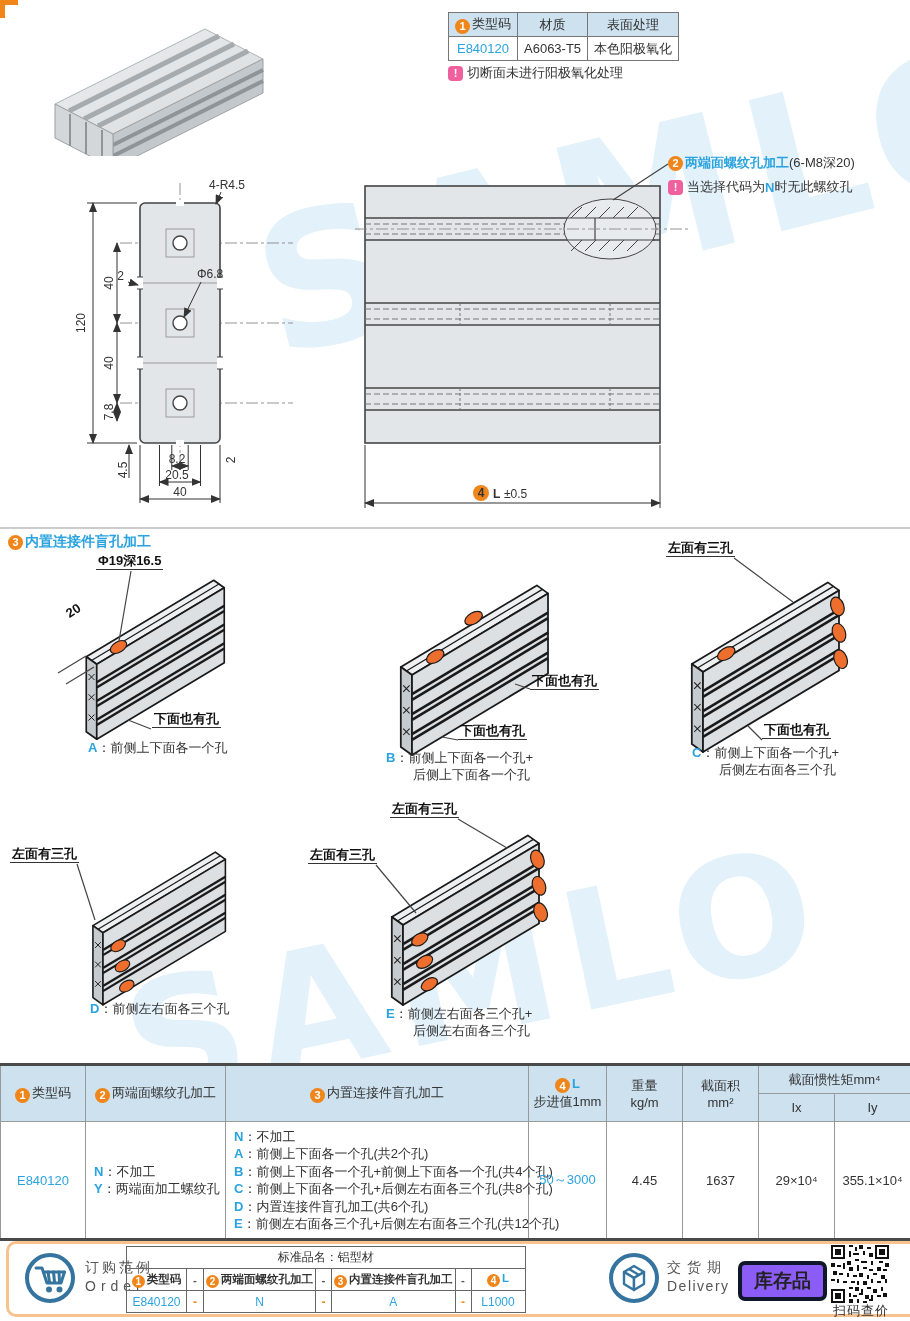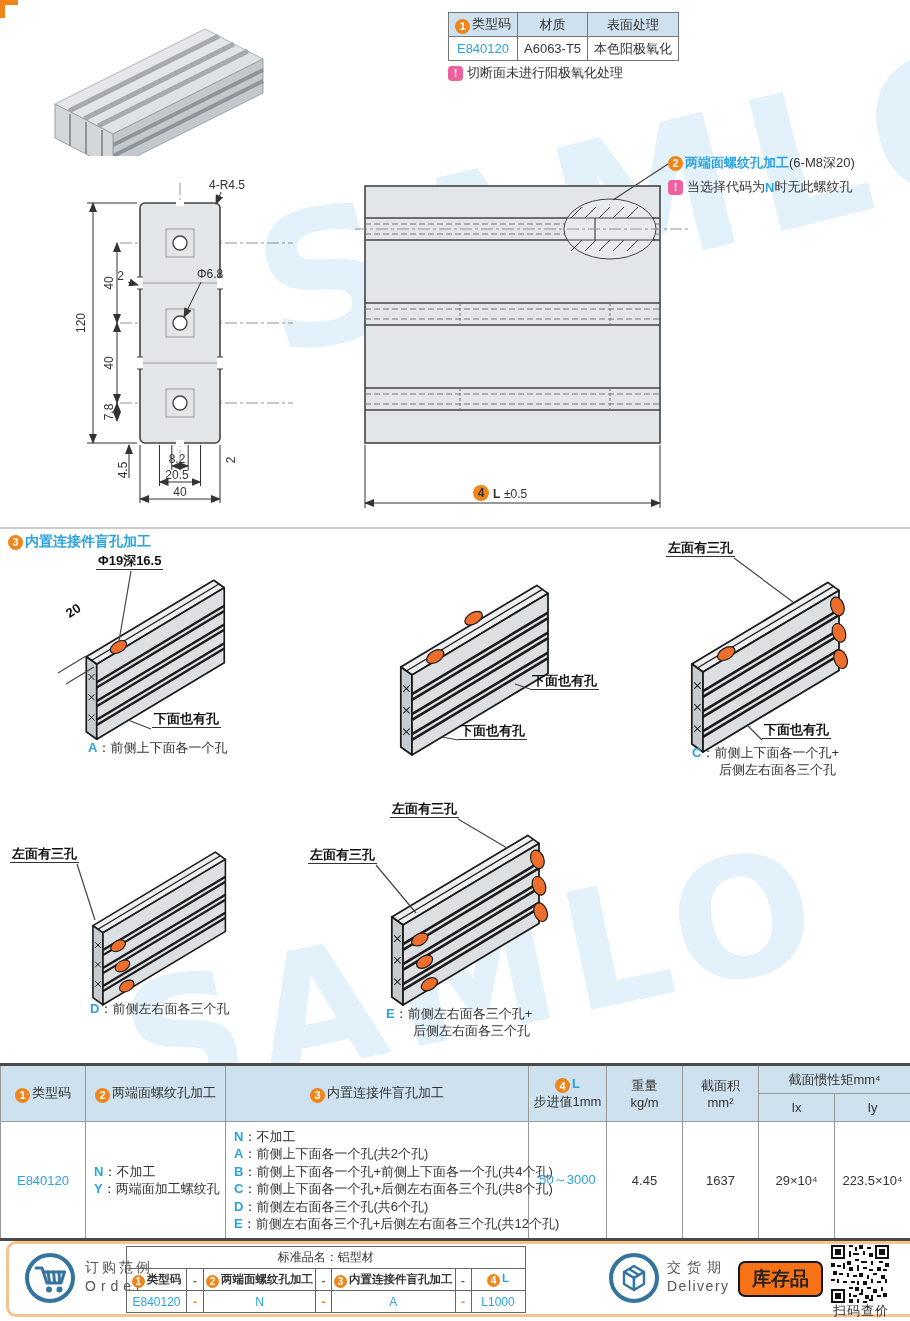--- a/index.html
+++ b/index.html
@@ -58,21 +58,21 @@
   .stab tr.h td{background:#cde1ef;height:25px;padding:1px 2px;}
   .stab .opt{text-align:left;line-height:17.5px;white-space:nowrap;}
   .stab td.optcell{padding-left:8px;}
   
   .obox{left:6px;top:1241px;width:892px;height:70px;border:3px solid #f6c28e;border-radius:10px;background:#fff;padding-left:45px;}
   .otitle{font-size:14px;color:#555;line-height:19px;white-space:nowrap;}
   .otab{border-collapse:collapse;font-size:11.5px;table-layout:fixed;}
   .otab td{border:1px solid #666;text-align:center;height:21px;padding:0 2px;white-space:nowrap;overflow:hidden;}
   .otab .sepg{color:#555;font-weight:bold;}
   .otab .sepo{color:#f08519;font-weight:bold;}
-  .stock{display:inline-block;background:#f97316;border:2px solid #0f172a;border-radius:7px;
+  .stock{display:inline-block;background:#8b5cf6;border:4px solid #0f172a;border-radius:7px;
          padding:3px 12px;font-size:19px;font-weight:bold;color:#222;white-space:nowrap;}
   .qrcap{font-size:13px;color:#333;letter-spacing:1px;}
 </style>
 </head>
 <body>
 
 <div class="page">
 
   <div class="wm" style="left:250px;top:90px;font-size:185px;letter-spacing:14px;transform:rotate(-14deg);">SAMLO</div>
   <div class="wm" style="left:120px;top:880px;font-size:165px;letter-spacing:12px;transform:rotate(-12deg);">SAMLO</div>
@@ -317,20 +317,24 @@
       <g transform="translate(40,30) scale(0.8)">
         <use href="#isoP"></use>
         <ellipse class="hole" cx="54" cy="92" rx="12" ry="7" transform="rotate(-31 54 92)"></ellipse>
         <ellipse class="hole" cx="102" cy="44" rx="12" ry="7" transform="rotate(-31 102 44)"></ellipse>
       </g>
       <line class="ld" x1="163" y1="131" x2="178" y2="136"></line>
       <line class="ld" x1="90" y1="184" x2="106" y2="187"></line>
     </svg>
     <div class="callout" style="left:178px;top:120px;">下面也有孔</div>
     <div class="callout" style="left:106px;top:170px;">下面也有孔</div>
+    <div class="cap" style="left:34px;top:196px;">
+      <span class="code">B</span><span>：</span><span>前侧上下面各一个孔+</span>
+      <span class="l2">后侧上下面各一个孔</span>
+    </div>
   </div>
 
   <div class="iso" style="left:638px;top:538px;width:272px;height:255px;">
     <svg width="272" height="255" viewBox="0 0 272 255">
       <g transform="translate(45,42) scale(0.8)">
         <use href="#isoP"></use>
         <ellipse class="hole" cx="54" cy="92" rx="12" ry="7" transform="rotate(-31 54 92)"></ellipse>
         <ellipse class="hole" cx="193" cy="33" rx="8" ry="12" transform="rotate(-20 193 33)"></ellipse>
         <ellipse class="hole" cx="195" cy="66" rx="8" ry="12" transform="rotate(-20 195 66)"></ellipse>
         <ellipse class="hole" cx="197" cy="99" rx="8" ry="12" transform="rotate(-20 197 99)"></ellipse>
@@ -423,28 +427,28 @@
       <td class="blue">E840120</td>
       <td class="optcell">
         <div class="opt"><span class="blue b">N</span><span>：</span><span>不加工</span></div>
         <div class="opt"><span class="blue b">Y</span><span>：</span><span>两端面加工螺纹孔</span></div>
       </td>
       <td class="optcell">
         <div class="opt"><span class="blue b">N</span><span>：</span><span>不加工</span></div>
         <div class="opt"><span class="blue b">A</span><span>：</span><span>前侧上下面各一个孔(共2个孔)</span></div>
         <div class="opt"><span class="blue b">B</span><span>：</span><span>前侧上下面各一个孔+前侧上下面各一个孔(共4个孔)</span></div>
         <div class="opt"><span class="blue b">C</span><span>：</span><span>前侧上下面各一个孔+后侧左右面各三个孔(共8个孔)</span></div>
-        <div class="opt"><span class="blue b">D</span><span>：</span><span>前侧左右面各三个孔(共6个孔)</span></div>
+        <div class="opt"><span class="blue b">D</span><span>：</span><span>内置连接件盲孔加工(共6个孔)</span></div>
         <div class="opt"><span class="blue b">E</span><span>：</span><span>前侧左右面各三个孔+后侧左右面各三个孔(共12个孔)</span></div>
       </td>
       <td class="blue">50～3000</td>
       <td>4.45</td>
       <td>1637</td>
       <td>29×10⁴</td>
-      <td>223.5×10⁴</td>
+      <td>355.1×10⁴</td>
     </tr>
   </tbody>
     </table>
 
   <div class="abs obox">
     <svg class="abs" style="left:14px;top:7px;" width="54" height="54" viewBox="0 0 54 54">
       <circle cx="27" cy="27" r="23" fill="none" stroke="#35749f" stroke-width="4"></circle>
       <g stroke="#35749f" stroke-width="3" fill="none" stroke-linecap="round" stroke-linejoin="round">
         <path d="M13,17h6l5,15h14l3.5,-11"></path>
         <line x1="20.5" y1="21" x2="41" y2="21"></line>

